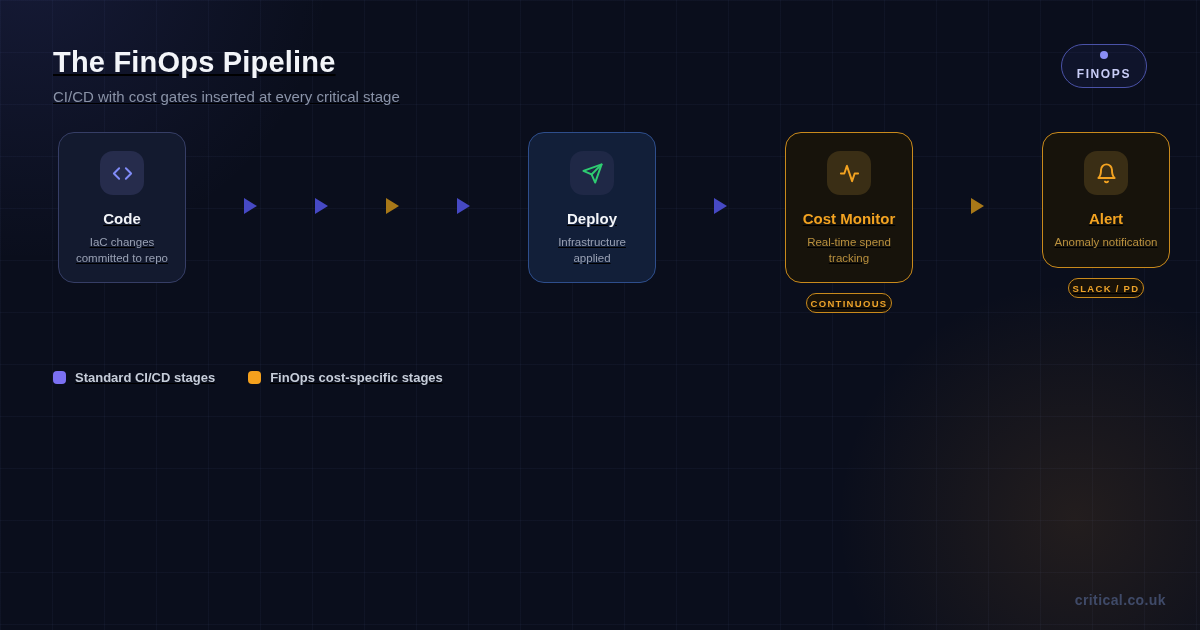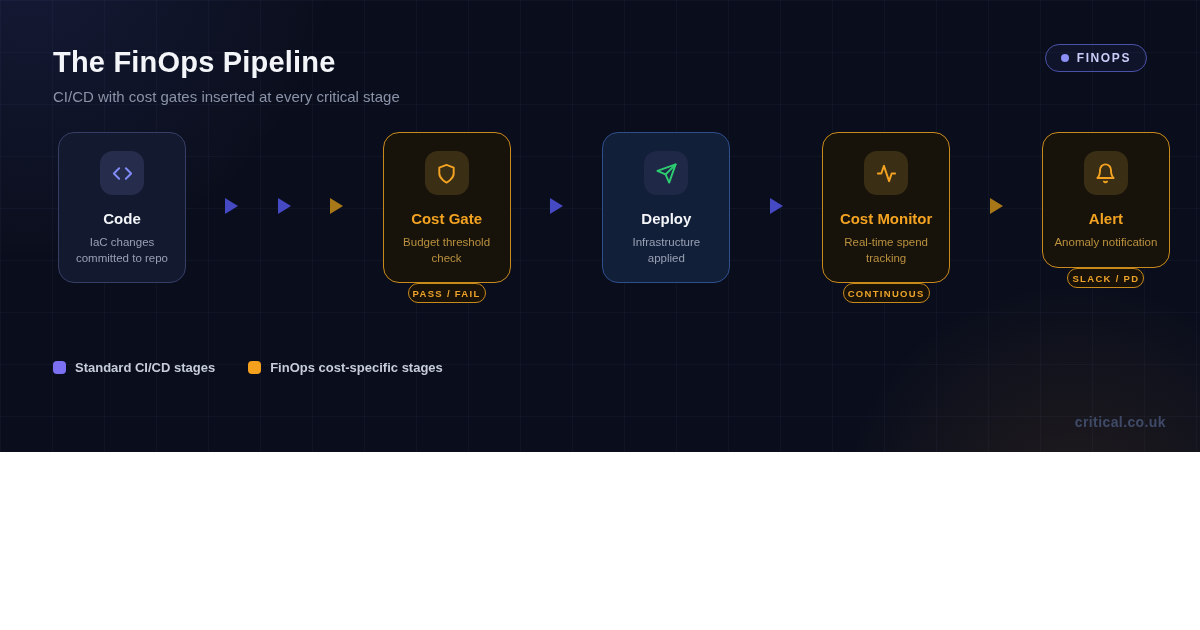--- a/index.html
+++ b/index.html
@@ -1,39 +1,40 @@
 <!DOCTYPE html>
 <html><head>
 <meta charset="utf-8">
 <style>
   * { margin:0; padding:0; box-sizing:border-box; }
   html,body { width:1200px; height:630px; overflow:hidden; }
   body { font-family:"Liberation Sans", sans-serif; }
 
   .page {
-    position:relative; width:1200px; height:452px; overflow:hidden;
+    position:relative; width:1200px; height:630px; overflow:hidden;
     background-color:#0a0e1c;
     background-image:
       radial-gradient(circle 430px at 30px -40px, rgba(99,108,230,0.13), transparent 70%),
       radial-gradient(circle 330px at 1075px 520px, rgba(200,130,40,0.13), transparent 72%),
       linear-gradient(rgba(125,140,215,0.055) 1px, transparent 1px),
       linear-gradient(90deg, rgba(125,140,215,0.055) 1px, transparent 1px);
     background-size:auto, auto, 52px 52px, 52px 52px;
+    text-decoration:underline;
   }
 
   .header { padding:46px 53px 0; }
   .page-title { font-size:29px; font-weight:bold; color:#f3f5f9; letter-spacing:0.2px; }
   .page-subtitle { margin-top:9px; font-size:15px; color:#8a93a8; }
 
   .finops-pill {
     position:absolute; top:44px; right:53px;
     display:flex; align-items:center; gap:8px;
     padding:6px 15px; border:1px solid #4a52a8; border-radius:999px;
     background:rgba(70,80,180,0.10);
-    color:#c9cdf7; font-size:12px; font-weight:bold; letter-spacing:1.6px;
+    color:#c9cdf7; font-size:12px; font-weight:bold; letter-spacing:1.6px;flex-direction:column;
   }
   .pill-dot { width:8px; height:8px; border-radius:50%; background:#8a8ef5; }
 
   .pipeline {
     display:flex; align-items:flex-start; justify-content:space-between;
     margin:27px 0 0 58px; width:1112px;
   }
   .stage-col { width:128px; display:flex; flex-direction:column; align-items:center; }
 
   .card {
@@ -58,21 +59,21 @@
 
   .stage-title { margin-top:15px; font-size:15px; font-weight:bold; line-height:18px; }
   .standard .stage-title, .deploy .stage-title { color:#f3f5f9; }
   .finops .stage-title { color:#f3a321; }
 
   .stage-desc { margin-top:7px; font-size:11.5px; line-height:15.5px; }
   .standard .stage-desc, .deploy .stage-desc { color:#98a0b3; }
   .finops .stage-desc { color:#b9903e; }
 
   .stage-badge {
-    margin-top:0; padding:4px 4px 3px;
+    margin-top:10px; padding:4px 4px 3px;
     border:1.2px solid #c98a1c; border-radius:999px;
     background:#191208; color:#eda32a;
     font-size:9.5px; font-weight:bold; letter-spacing:1.3px; white-space:nowrap;
   }
 
   .arrow { flex:none; margin-top:66px; line-height:0; }
 
   .legend { display:flex; align-items:center; gap:33px; margin:57px 0 0 53px; }
   .legend-item { display:flex; align-items:center; gap:9px; }
   .legend-swatch { width:13px; height:13px; border-radius:4px; }
@@ -112,32 +113,20 @@
       </div>
       <div class="arrow"><svg width="13" height="16" viewBox="0 0 13 16">
           <polygon points="0,0 13,8 0,16" fill="#4649c4"></polygon>
         </svg></div>
       <div class="arrow"><svg width="13" height="16" viewBox="0 0 13 16">
           <polygon points="0,0 13,8 0,16" fill="#4649c4"></polygon>
         </svg></div>
       <div class="arrow"><svg width="13" height="16" viewBox="0 0 13 16">
           <polygon points="0,0 13,8 0,16" fill="#a87818"></polygon>
         </svg></div>
-      <div class="stage-col">
-        <div class="card finops">
-          <div class="icon-box">
-            <svg viewBox="0 0 24 24" width="23" height="23" fill="none" stroke-width="2" stroke-linecap="round" stroke-linejoin="round">
-              <path d="M12 21.5s7.5-3.8 7.5-9.5V5.8L12 3 4.5 5.8V12c0 5.7 7.5 9.5 7.5 9.5z"></path>
-            </svg>
-          </div>
-          <div class="stage-title">Cost Gate</div>
-          <div class="stage-desc">Budget threshold check</div>
-        </div>
-        <div class="stage-badge">PASS / FAIL</div>
-      </div>
       <div class="arrow"><svg width="13" height="16" viewBox="0 0 13 16">
           <polygon points="0,0 13,8 0,16" fill="#4649c4"></polygon>
         </svg></div>
       <div class="stage-col">
         <div class="card deploy">
           <div class="icon-box">
             <svg viewBox="0 0 24 24" width="23" height="23" fill="none" stroke-width="2" stroke-linecap="round" stroke-linejoin="round">
               <line x1="21.5" y1="2.5" x2="11" y2="13"></line>
               <polygon points="21.5 2.5 14.8 21.5 11 13 2.5 9.2 21.5 2.5"></polygon>
             </svg>

